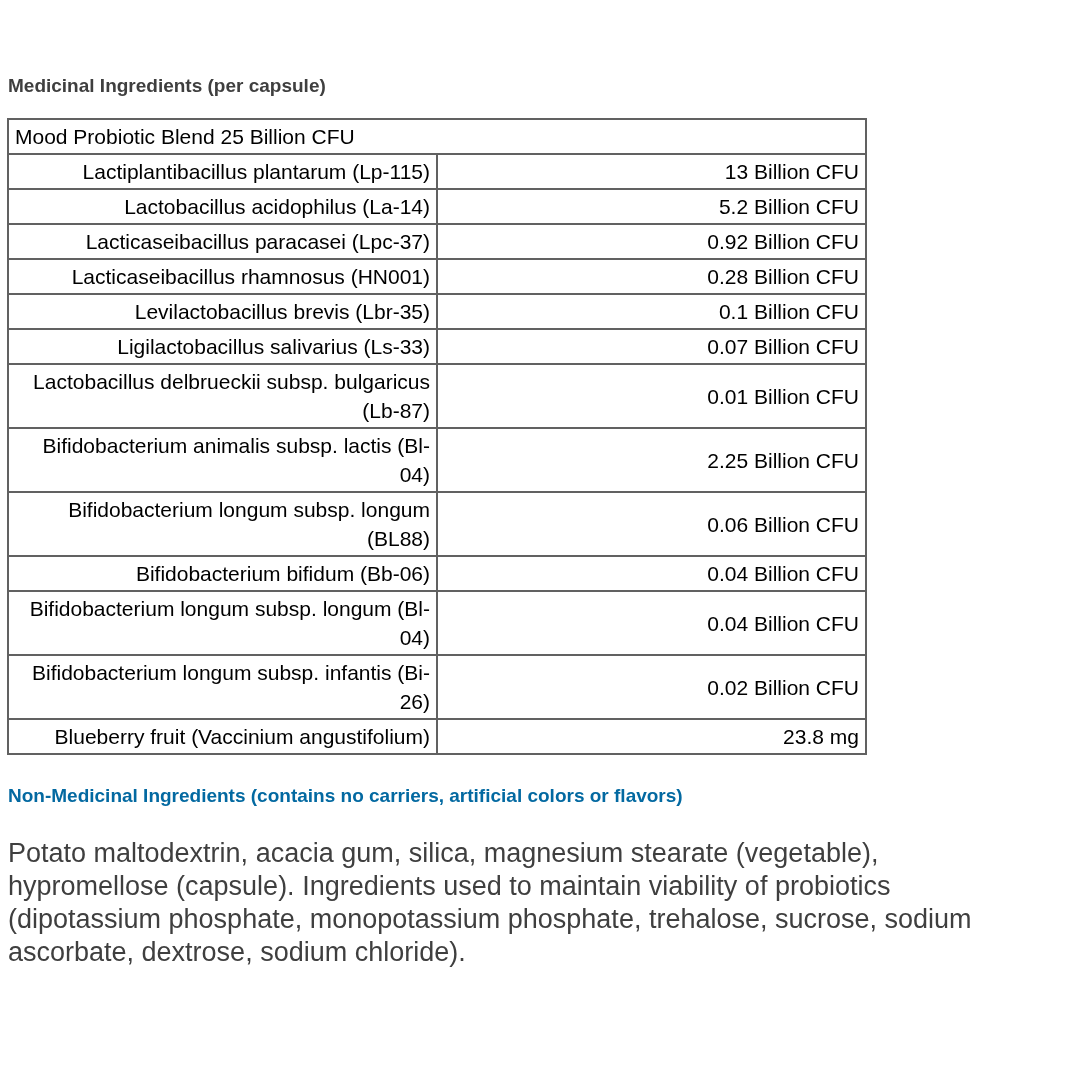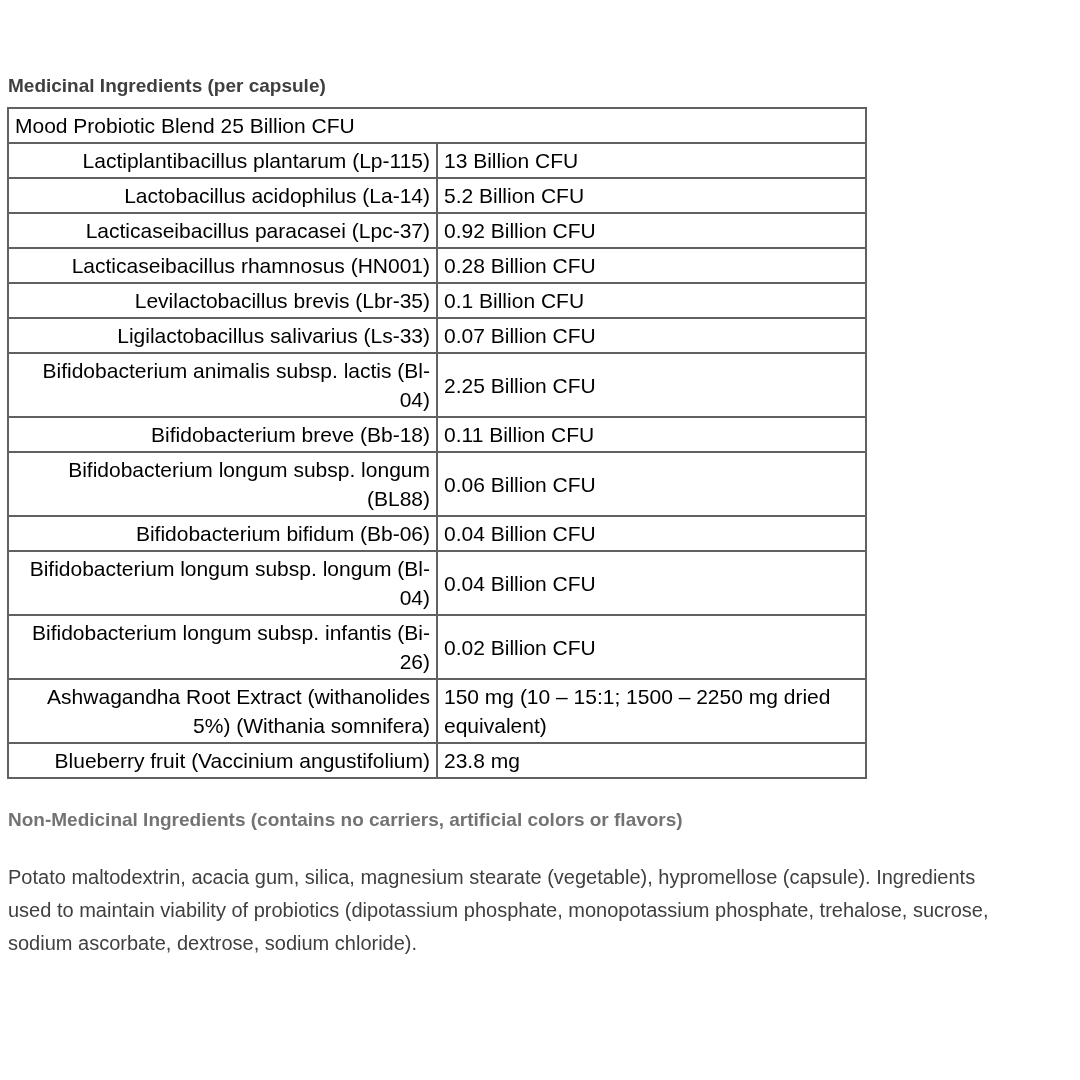--- a/index.html
+++ b/index.html
@@ -21,21 +21,21 @@
     background: #ffffff;
   }
   .section-heading {
     margin: 0 0 0 1px;
     font-size: 19px;
     line-height: 23px;
     font-weight: 700;
     color: #3f3f3f;
   }
   table.ingredients {
-    margin-top: 10px;
+    margin-top: 21px;
     width: 860px;
     border-collapse: collapse;
     table-layout: fixed;
   }
   table.ingredients td {
     border: 2px solid #616161;
     font-size: 21px;
     line-height: 29px;
     color: #000000;
     padding: 2px 6px;
@@ -44,33 +44,33 @@
   }
   td.blend-cell {
     text-align: left;
   }
   td.name-cell {
     width: 646px;
     text-align: right;
   }
   td.amount-cell {
     width: 391px;
-    text-align: left;
+    text-align: right;
   }
   .non-medicinal-heading {
     margin: 29px 0 0 1px;
     font-size: 19px;
     line-height: 24px;
     font-weight: 700;
-    color: #737373;
+    color: #0369a1;
   }
   .non-medicinal-body {
     margin: 29px 0 4px 1px;
     max-width: 1010px;
-    font-size: 20px;
+    font-size: 27px;
     line-height: 33px;
     font-weight: 400;
     color: #3f3f3f;
   }
 </style>
 </head>
 <body>
 
 <div class="page">
 
@@ -99,48 +99,44 @@
   </tr>
         <tr>
     <td class="name-cell">Levilactobacillus brevis (Lbr-35)</td>
     <td class="amount-cell">0.1 Billion CFU</td>
   </tr>
         <tr>
     <td class="name-cell">Ligilactobacillus salivarius (Ls-33)</td>
     <td class="amount-cell">0.07 Billion CFU</td>
   </tr>
         <tr>
+    <td class="name-cell">Lactobacillus delbrueckii subsp. bulgaricus (Lb-87)</td>
+    <td class="amount-cell">0.01 Billion CFU</td>
+  </tr>
+        <tr>
     <td class="name-cell">Bifidobacterium animalis subsp. lactis (Bl-04)</td>
     <td class="amount-cell">2.25 Billion CFU</td>
-  </tr>
-        <tr>
-    <td class="name-cell">Bifidobacterium breve (Bb-18)</td>
-    <td class="amount-cell">0.11 Billion CFU</td>
   </tr>
         <tr>
     <td class="name-cell">Bifidobacterium longum subsp. longum (BL88)</td>
     <td class="amount-cell">0.06 Billion CFU</td>
   </tr>
         <tr>
     <td class="name-cell">Bifidobacterium bifidum (Bb-06)</td>
     <td class="amount-cell">0.04 Billion CFU</td>
   </tr>
         <tr>
     <td class="name-cell">Bifidobacterium longum subsp. longum (Bl-04)</td>
     <td class="amount-cell">0.04 Billion CFU</td>
   </tr>
         <tr>
     <td class="name-cell">Bifidobacterium longum subsp. infantis (Bi-26)</td>
     <td class="amount-cell">0.02 Billion CFU</td>
   </tr>
         <tr>
-    <td class="name-cell">Ashwagandha Root Extract (withanolides 5%) (Withania somnifera)</td>
-    <td class="amount-cell">150 mg (10 – 15:1; 1500 – 2250 mg dried equivalent)</td>
-  </tr>
-        <tr>
     <td class="name-cell">Blueberry fruit (Vaccinium angustifolium)</td>
     <td class="amount-cell">23.8 mg</td>
   </tr>
       </tbody>
   </table>
 
   <h2 class="non-medicinal-heading">Non-Medicinal Ingredients (contains no carriers, artificial colors or flavors)</h2>
 
   <p class="non-medicinal-body">Potato maltodextrin, acacia gum, silica, magnesium stearate (vegetable), hypromellose (capsule). Ingredients used to maintain viability of probiotics (dipotassium phosphate, monopotassium phosphate, trehalose, sucrose, sodium ascorbate, dextrose, sodium chloride).</p>
 

